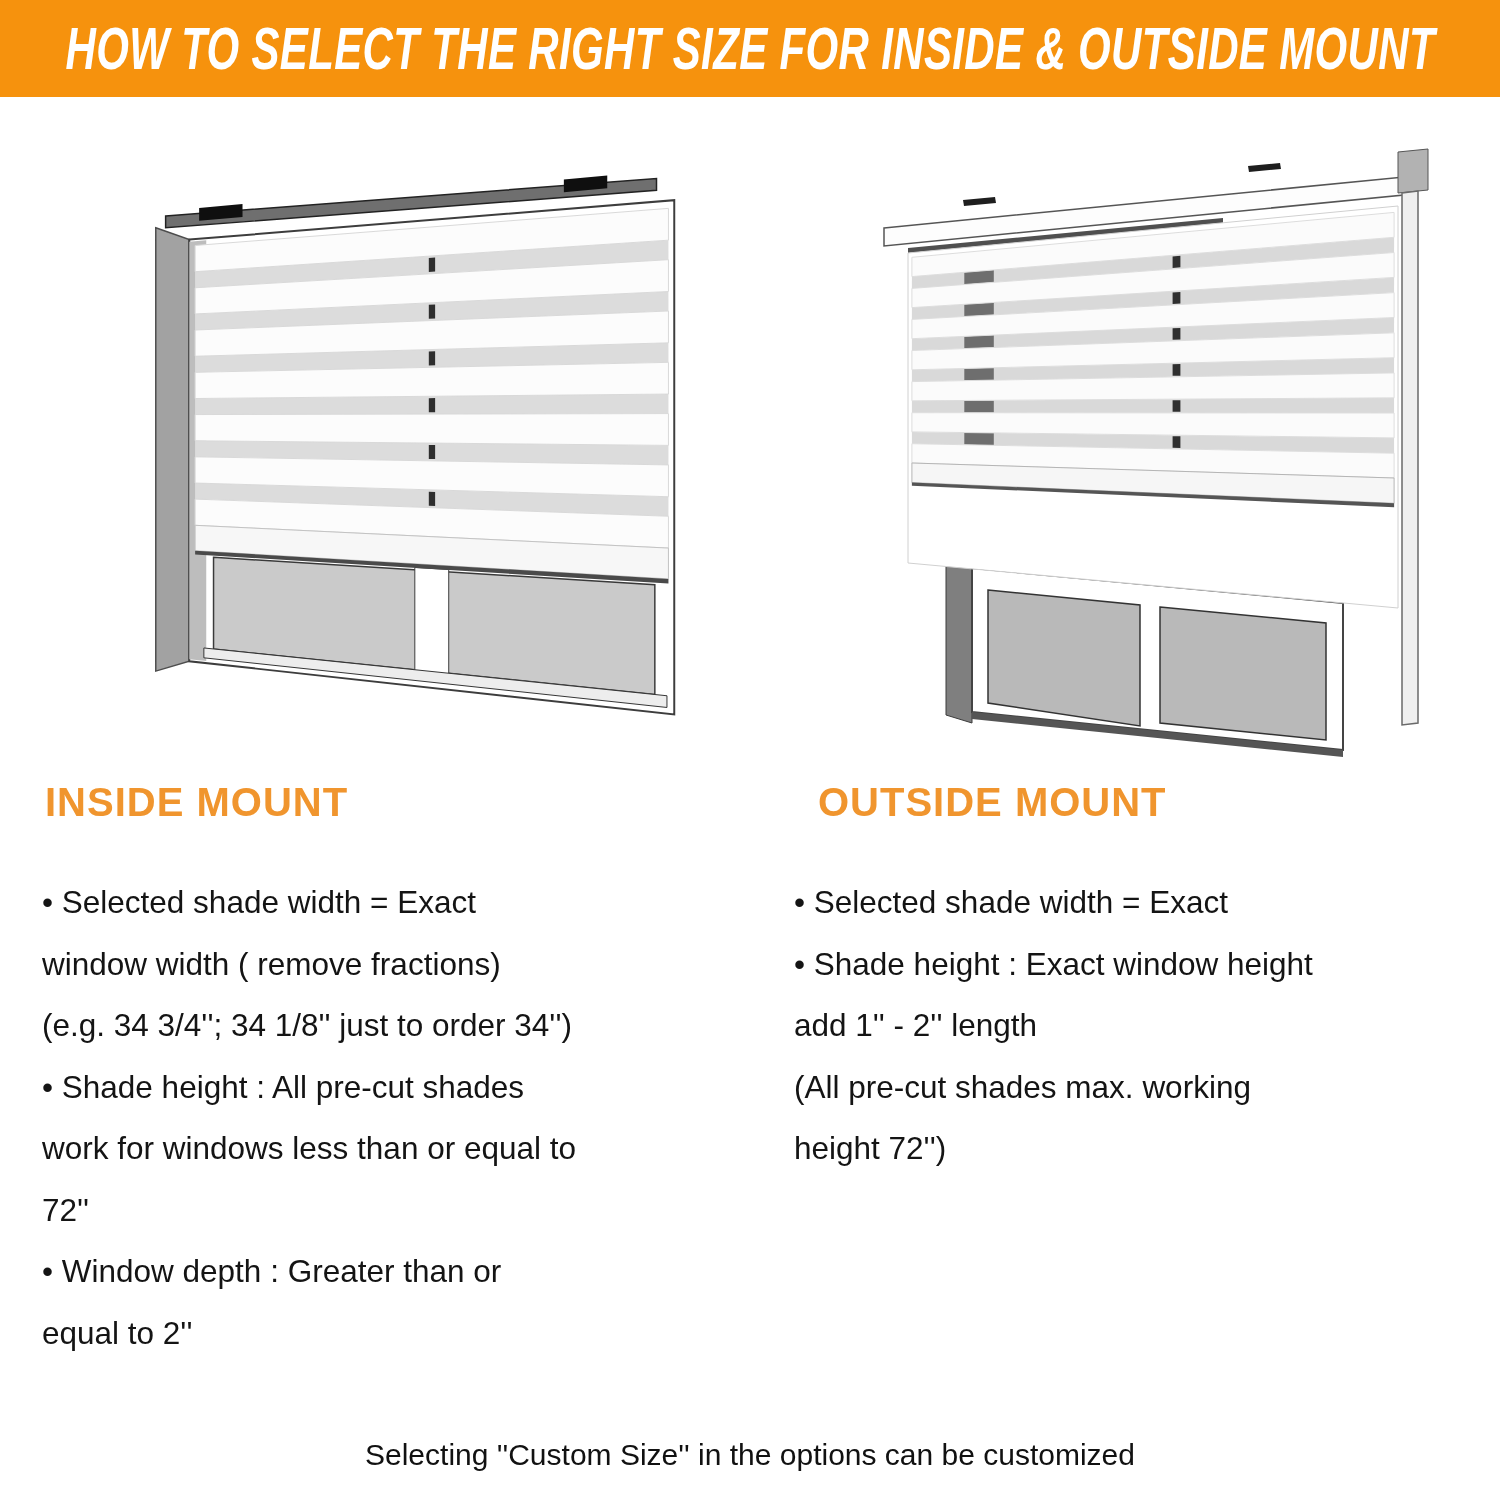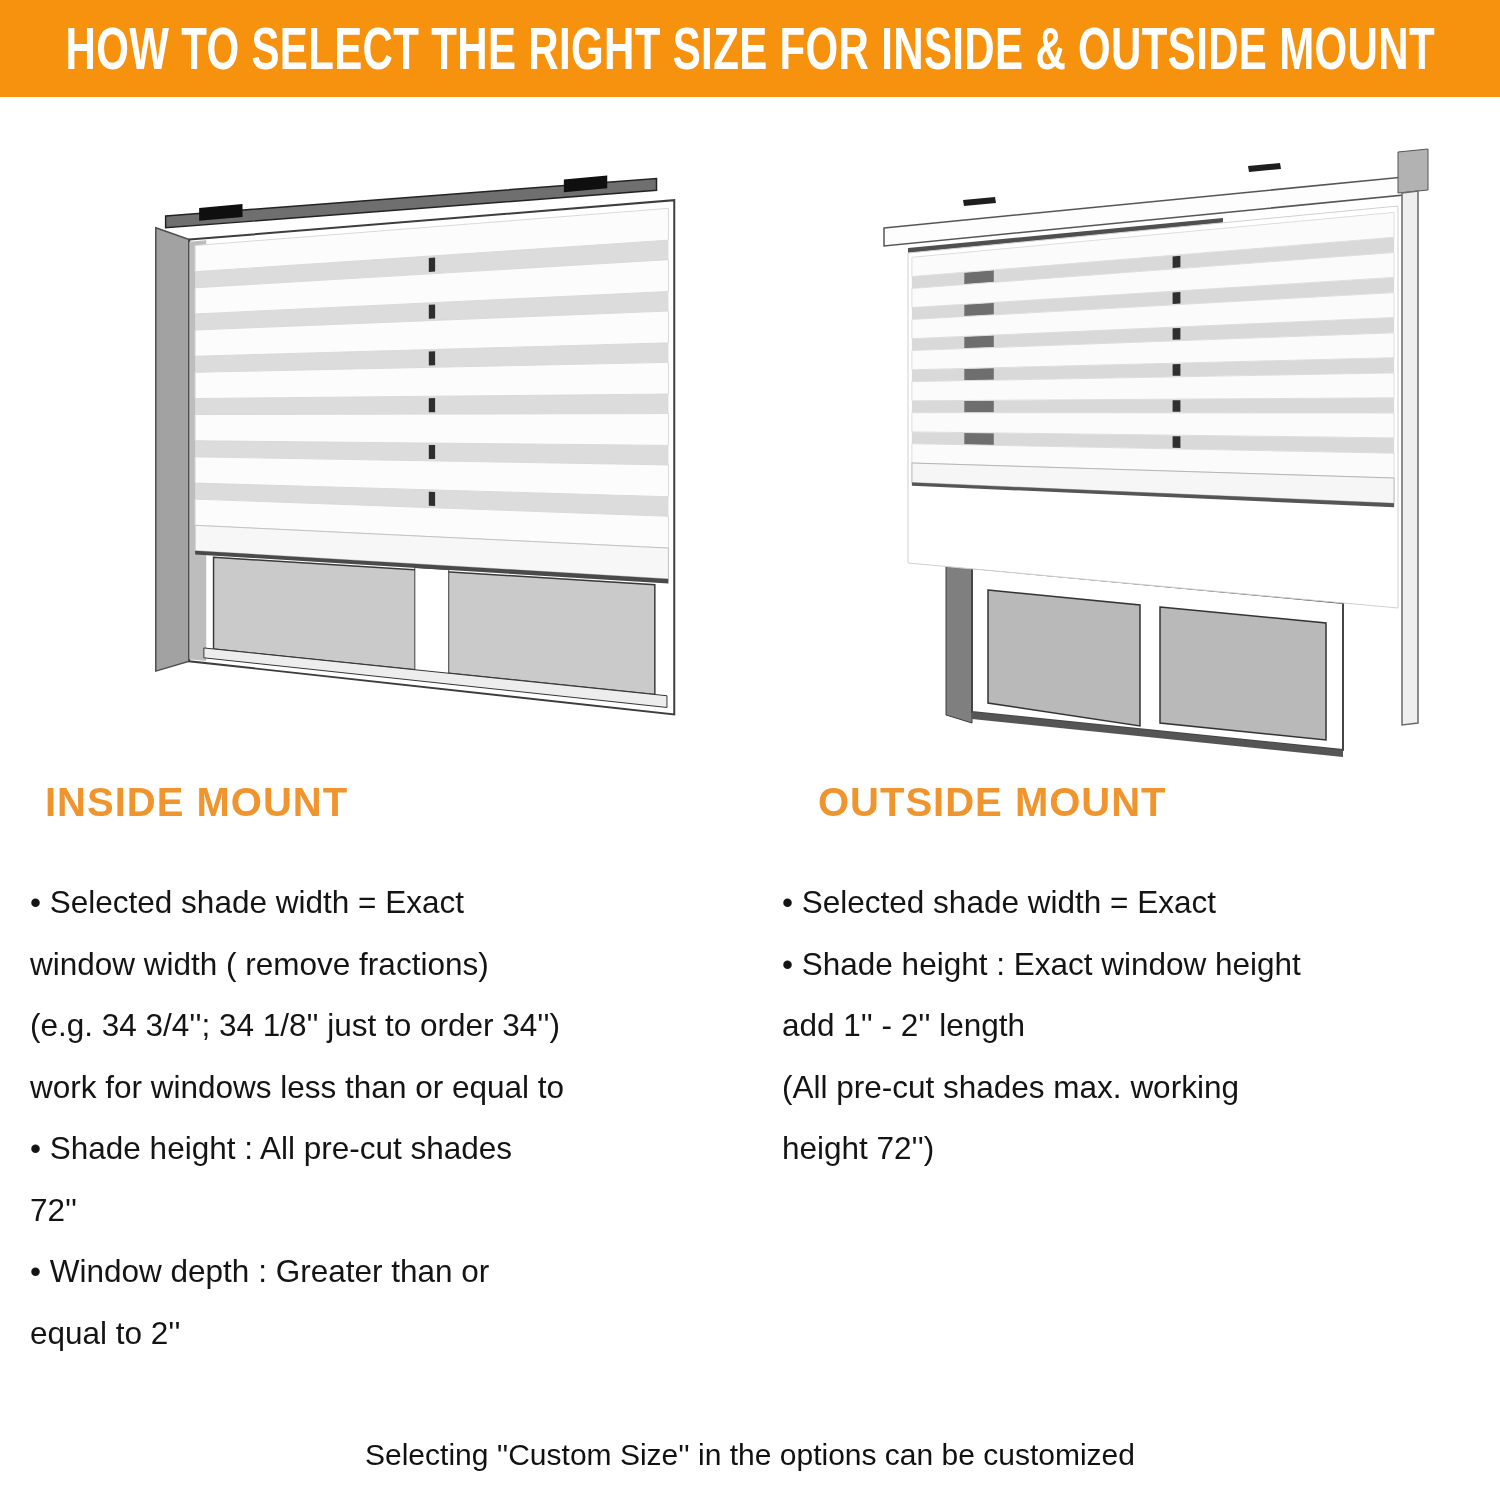--- a/index.html
+++ b/index.html
@@ -19,36 +19,36 @@
   .illustration { position:absolute; }
   #ill-left-box  { left:140px; top:145px; width:552px; height:601px; }
   #ill-right-box { left:878px; top:138px; width:570px; height:635px; }
   .illustration svg { width:100%; height:100%; display:block; }
   .mount-heading {
     position:absolute; top:780px; font-size:40px; font-weight:700;
     letter-spacing:1px; white-space:nowrap;
   }
   #heading-inside  { left:45px; }
   #heading-outside { left:818px;text-align:right; }
-  .spec-body { position:absolute; top:872px; width:715px; }
+  .spec-body { position:absolute; top:872px; width:715px;margin-left:12px; }
   #body-inside  { left:30px; }
   #body-outside { left:782px; }
   .spec-line {
     font-size:31.5px; line-height:61.5px; height:61.5px;
     white-space:nowrap; color:#141414;
   }
   .footer-note {
     position:absolute; left:0; top:1438px; width:1500px; text-align:center;
     font-size:30px; color:#111111; white-space:nowrap;
   }
 </style>
 </head>
 <body>
 
-<div class="banner" style="background-color: rgb(246, 146, 13);">
+<div class="banner" style="background-color: rgb(246, 146, 13); font-style: italic;">
   <div class="banner-title">HOW TO SELECT THE RIGHT SIZE FOR INSIDE &amp; OUTSIDE MOUNT</div>
 </div>
 
 <div class="illustration" id="ill-left-box">
   <svg id="ill-left" viewBox="0 0 560 610" preserveAspectRatio="none">
       <polygon points="16.0,84.0 50.0,96.0 50.0,524.0 16.0,534.0" fill="#a2a2a2" stroke="#4d4d4d" stroke-width="1.5"></polygon>
       <polygon points="50.0,96.0 542.0,56.0 542.0,578.0 50.0,524.0" fill="#ffffff" stroke="#3d3d3d" stroke-width="2"></polygon>
       <polygon points="50.0,98.1 67.2,96.8 67.2,523.7 50.0,521.9" fill="#bdbdbd"></polygon>
       <polygon points="74.6,418.5 522.3,446.3 522.3,557.7 74.6,511.6" fill="#cacaca" stroke="#3a3a3a" stroke-width="1.5"></polygon>
       <polygon points="278.8,428.8 313.2,430.9 313.2,538.5 278.8,535.0" fill="#ffffff" stroke="#3a3a3a" stroke-width="1"></polygon>
@@ -124,22 +124,22 @@
     </svg>
 </div>
 
 <h2 class="mount-heading" id="heading-inside" style="color: rgb(240, 149, 46);">INSIDE MOUNT</h2>
 <h2 class="mount-heading" id="heading-outside" style="color: rgb(240, 149, 46);">OUTSIDE MOUNT</h2>
 
 <div class="spec-body" id="body-inside">
   <div class="spec-line">•  Selected shade width = Exact</div>
   <div class="spec-line">window width ( remove fractions)</div>
   <div class="spec-line">(e.g. 34 3/4''; 34 1/8'' just to order 34'')</div>
+  <div class="spec-line">•  Shade height : All pre-cut shades</div>
   <div class="spec-line">work for windows less than or equal to</div>
-  <div class="spec-line">•  Shade height : All pre-cut shades</div>
   <div class="spec-line">72''</div>
   <div class="spec-line">•  Window depth : Greater than or</div>
   <div class="spec-line">equal to 2''</div>
 </div>
 
 <div class="spec-body" id="body-outside">
   <div class="spec-line">•  Selected shade width = Exact</div>
   <div class="spec-line">•  Shade height : Exact window height</div>
   <div class="spec-line">add 1'' - 2'' length</div>
   <div class="spec-line">(All pre-cut shades max. working</div>

